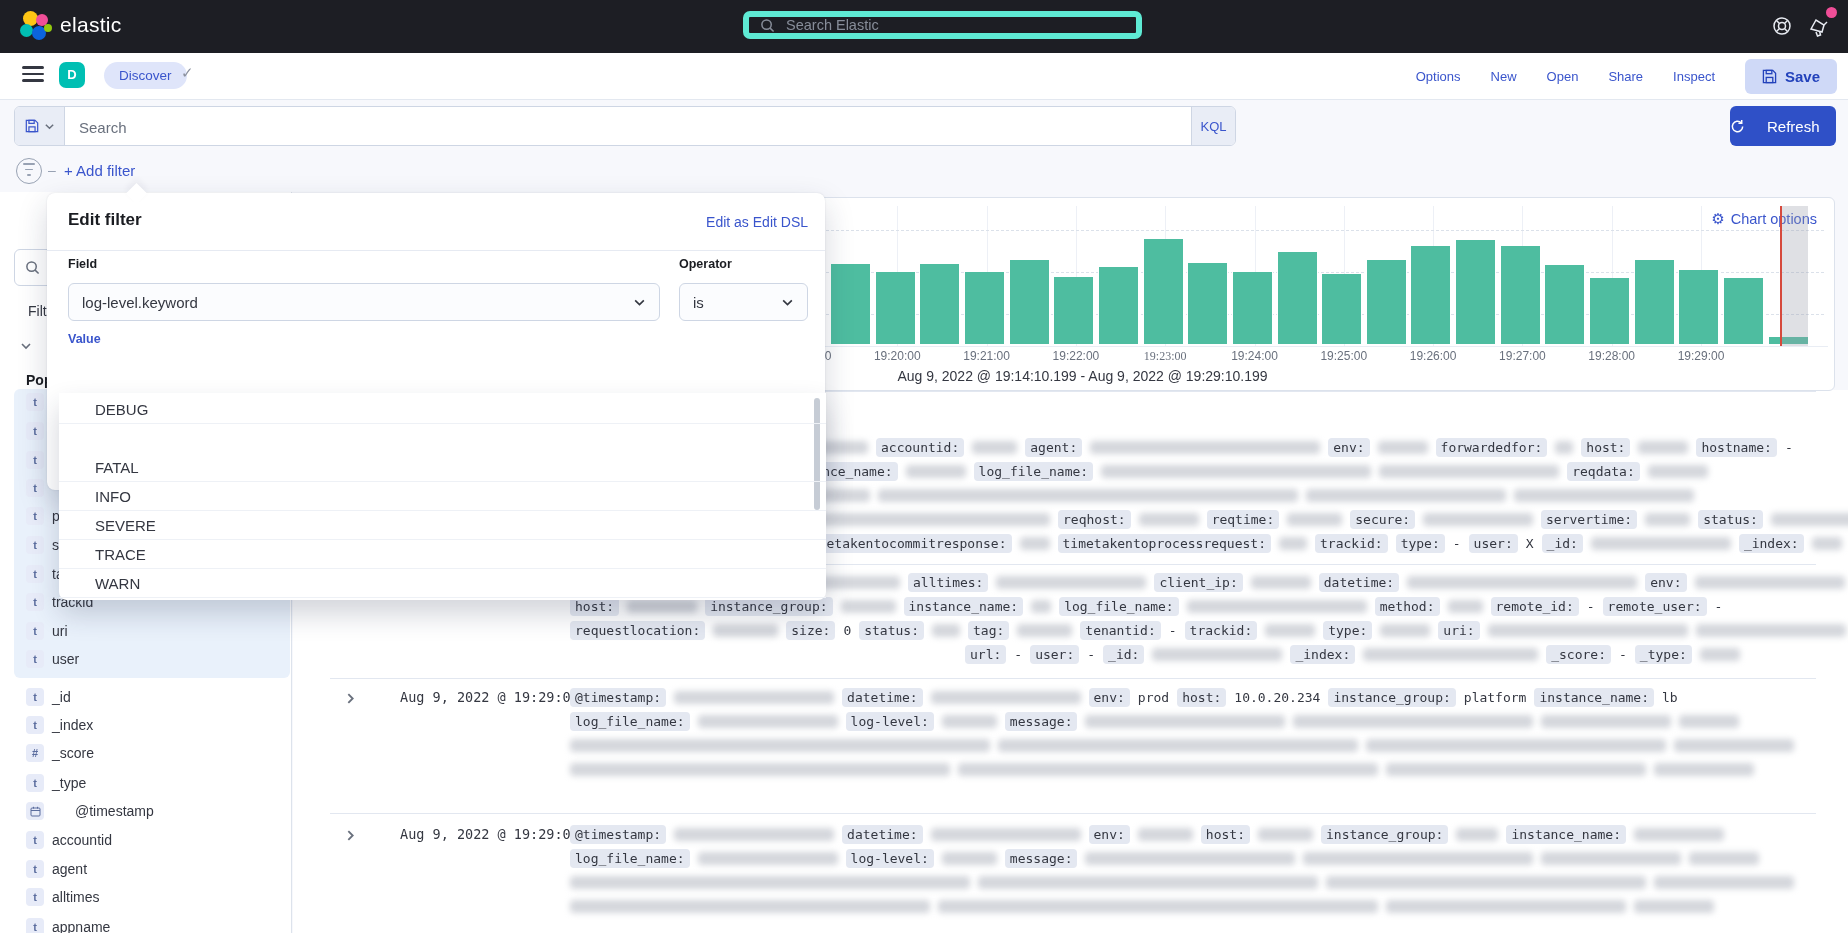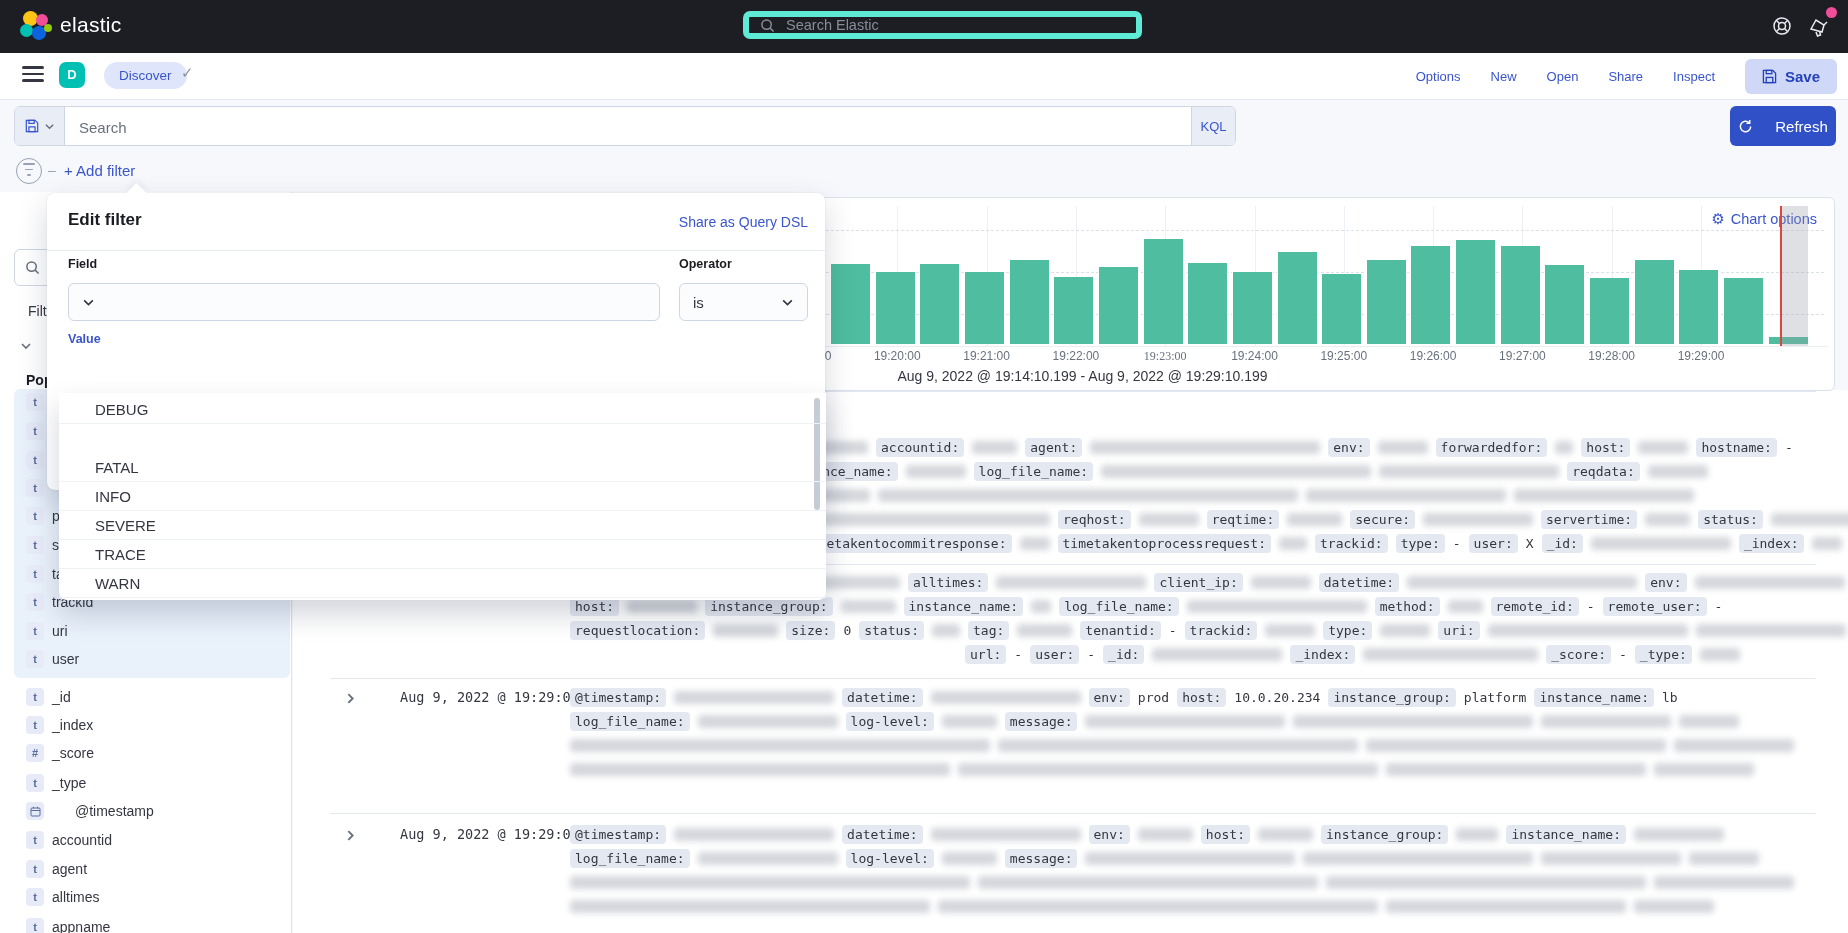--- a/index.html
+++ b/index.html
@@ -45,21 +45,21 @@
   .qgroup input{position:absolute;left:62px;top:0;width:1080px;height:38px;border:0;outline:0;font-size:15px;font-family:inherit;background:transparent}
   .qgroup input::placeholder{color:#69707d}
   .kqlbox{position:absolute;right:0;top:0;width:43px;height:38px;background:var(--control_bg);border-left:1px solid var(--border);
           border-radius:0 5px 5px 0;color:var(--link);font-size:13px;display:flex;align-items:center;justify-content:center}
   .dpicker{position:absolute;left:1246px;top:106px;width:472px;height:40px;background:#fff;border:1px solid var(--border);border-radius:6px;box-sizing:border-box}
   .dcal{position:absolute;left:0;top:0;width:49px;height:38px;background:var(--control_bg);border-right:1px solid var(--border);
         border-radius:5px 0 0 5px;display:flex;align-items:center;justify-content:center;gap:5px}
   .dtext{position:absolute;left:62px;top:0;height:38px;line-height:38px;font-size:15px;color:#343741}
   .ddates{position:absolute;right:14px;top:0;height:38px;line-height:38px;font-size:15px;color:var(--link)}
   .refresh{position:absolute;left:1730px;top:106px;width:106px;height:40px;border-radius:6px;background:var(--accent_fill);
-           color:#fff;font-size:15px;display:flex;align-items:center;justify-content:center;gap:22px}
+           color:#fff;font-size:15px;display:flex;align-items:center;justify-content:flex-start;gap:22px}
   .fcircle{position:absolute;left:16px;top:158px;width:26px;height:26px;border:1.6px solid #98a2b3;border-radius:50%;box-sizing:border-box}
   .fcircle b{display:block;height:1.6px;background:#98a2b3;border-radius:1px;margin:4px auto 0}
   .fdash{position:absolute;left:48px;top:162px;color:#98a2b3;font-size:14px}
   .addfilter{position:absolute;left:64px;top:162px;font-size:15px;color:var(--link)}
 
   
   .sb-search{position:absolute;left:14px;top:249px;width:264px;height:37px;border:1px solid var(--border);border-radius:6px;background:#fff;box-sizing:border-box}
   .sb-frag-filter{position:absolute;left:28px;top:303px;font-size:14px;color:#343741}
   .sb-chev{position:absolute;left:20px;top:340px;color:#69707d}
   .sb-frag-pop{position:absolute;left:26px;top:372px;font-size:14px;font-weight:bold;color:#1a1c21}
@@ -593,25 +593,26 @@
         <span class="blurb" data-interactable="false" style="width: 360px;"></span>
         <span class="blurb" data-interactable="false" style="width: 440px;"></span>
         <span class="blurb" data-interactable="false" style="width: 240px;"></span>
         <span class="blurb" data-interactable="false" style="width: 80px;"></span>
       </div>
     </div>
 
   <div class="popover" data-interactable="false">
     <div class="pop-arrow" data-interactable="false"></div>
     <div class="pop-title" data-interactable="false">Edit filter</div>
-    <div class="pop-dsl" data-interactable="true">Share as Query DSL</div>
+    <div class="pop-dsl" data-interactable="true">Edit as Edit DSL</div>
     <div class="pop-div" data-interactable="false"></div>
     <div class="pop-label" style="left:21px" data-interactable="false">Field</div>
     <div class="pop-label" style="left:632px" data-interactable="false">Operator</div>
     <div class="combo" style="left:21px;width:592px" data-interactable="true">
+      <span class="grow" data-interactable="false">log-level.keyword</span>
       <svg width="13" height="13" viewBox="0 0 12 12" fill="none" stroke="#343741" stroke-width="1.5">
           <polyline points="2,4 6,8 10,4"></polyline>
         </svg>
     </div>
     <div class="combo" style="left:632px;width:129px" data-interactable="true">
       <span class="grow" data-interactable="false">is</span>
       <svg width="13" height="13" viewBox="0 0 12 12" fill="none" stroke="#343741" stroke-width="1.5">
           <polyline points="2,4 6,8 10,4"></polyline>
         </svg>
     </div>

